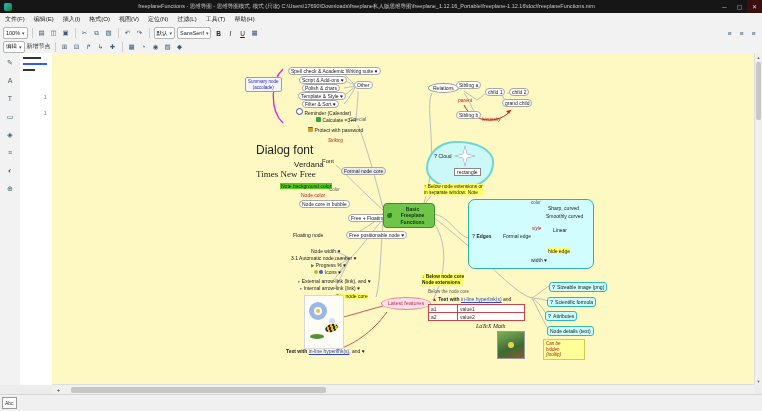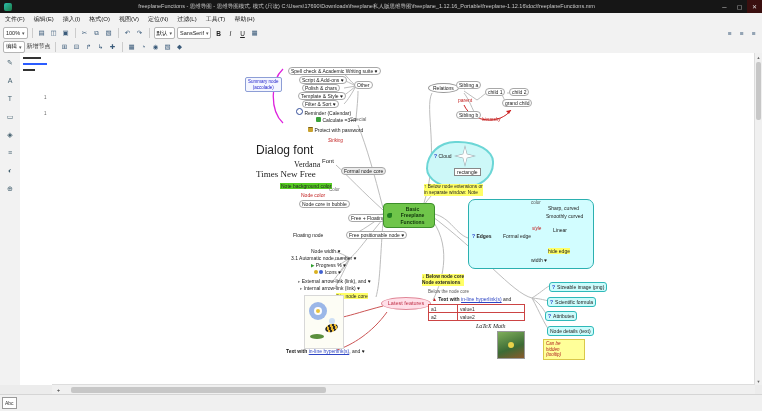--- a/index.html
+++ b/index.html
@@ -32,21 +32,21 @@
   .spacer{margin-left:auto;}
   
   .left-strip{position:absolute;left:0;top:53px;width:20px;bottom:26px;background:#f2f2f2;border-right:1px solid #ddd;
     display:flex;flex-direction:column;align-items:center;gap:7px;padding-top:4px;}
   .vbtn{width:12px;height:11px;display:flex;align-items:center;justify-content:center;font-size:7px;color:#44606f;}
   .left-panel{position:absolute;left:20px;top:53px;width:32px;bottom:26px;background:#fff;border-right:1px solid #e2e2e2;}
   .dash{position:absolute;height:2px;background:#333;}
   .dash.blue{background:#2b5cff;}
   .mark1{position:absolute;font-size:4.5px;color:#666;}
   
-  .canvas{position:absolute;left:52px;top:53px;right:7px;bottom:26px;background:#ffffff;overflow:hidden;}
+  .canvas{position:absolute;left:52px;top:53px;right:7px;bottom:26px;background:#fef9c3;overflow:hidden;}
   .links{position:absolute;left:0;top:0;width:703px;height:332px;}
   .node{position:absolute;font-size:5px;color:#222;line-height:1.25;white-space:nowrap;}
   .ml{white-space:pre-line;}
   .bubble{border:1px solid #a8a8a8;border-radius:5px;padding:0 2px;background:#fff;}
   .gray-bubble{background:#ececec;}
   .hl-yellow{background:#ffff66;}
   .red{color:#c22020;}
   .blue-label{color:#2222cc;border:1px solid #8d9ed6;background:#f4f6ff;text-align:center;font-size:4.5px;padding:1px 2px;border-radius:2px;}
   .link-text{color:#2f46c4;text-decoration:underline;}
   .root{background:#6fc54a;border:1px solid #3d8f2a;border-radius:4px;color:#10320c;font-weight:bold;
@@ -269,21 +269,21 @@
       <span class="calc-icon"></span>
       <span>Calculate =3+4</span>
     </div>
     <div class="node" style="left:256px;top:74px;">
       <span class="lock-icon"></span>
       <span>Protect with password</span>
     </div>
 
     <div class="node red" style="left:276px;top:85px;font-size:4.5px;font-style:italic;">Striking</div>
     <div class="node" style="left:204px;top:90px;font-size:12px;font-family:'Liberation Sans',sans-serif;">Dialog font</div>
-    <div class="node" style="left:242px;top:107px;font-size:8px;font-family:Liberation Serif, serif;">Verdana</div>
+    <div class="node" style="left:242px;top:107px;font-size:8px;font-family:Liberation Sans, sans-serif;">Verdana</div>
     <div class="node" style="left:204px;top:116px;font-size:9px;font-family:'Liberation Serif',serif;">Times New Free</div>
     <div class="node" style="left:270px;top:105px;font-size:6px;">Font</div>
     <div class="node bubble gray-bubble" style="left:289px;top:114px;">Formal node core</div>
     <div class="node" style="left:228px;top:130px;background:#55cc22;padding:0 1px;">Note background color</div>
     <div class="node red" style="left:249px;top:139px;">Node color</div>
     <div class="node" style="left:277px;top:134px;font-size:4.5px;color:#666;">Color</div>
     <div class="node bubble" style="left:247px;top:147px;">Node core in bubble</div>
 
     <div class="node bubble" style="left:296px;top:161px;">Free + Floating node ♥</div>
     <div class="node bubble" style="left:294px;top:178px;">Free positionable node ♥</div>

